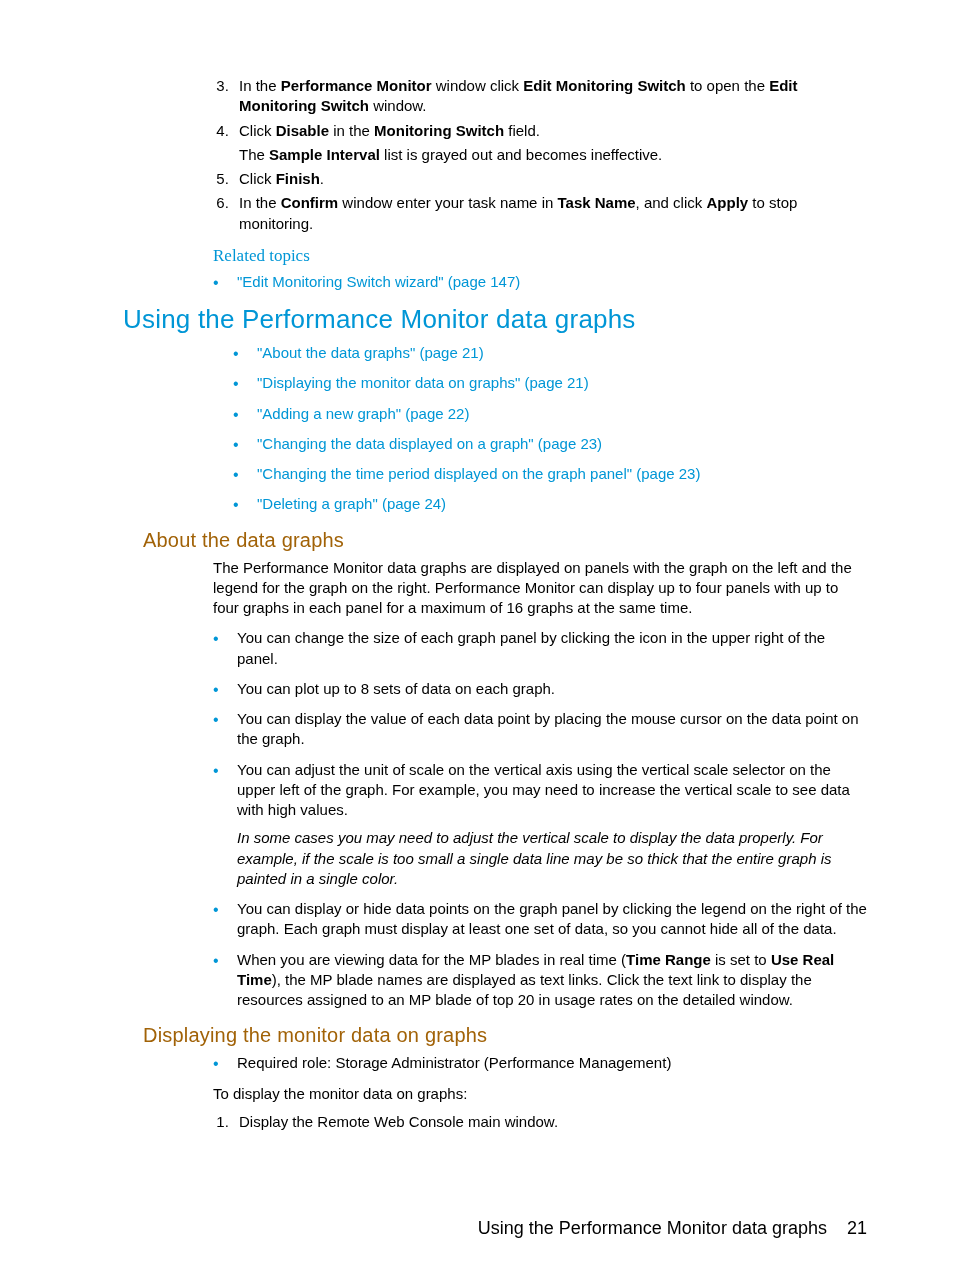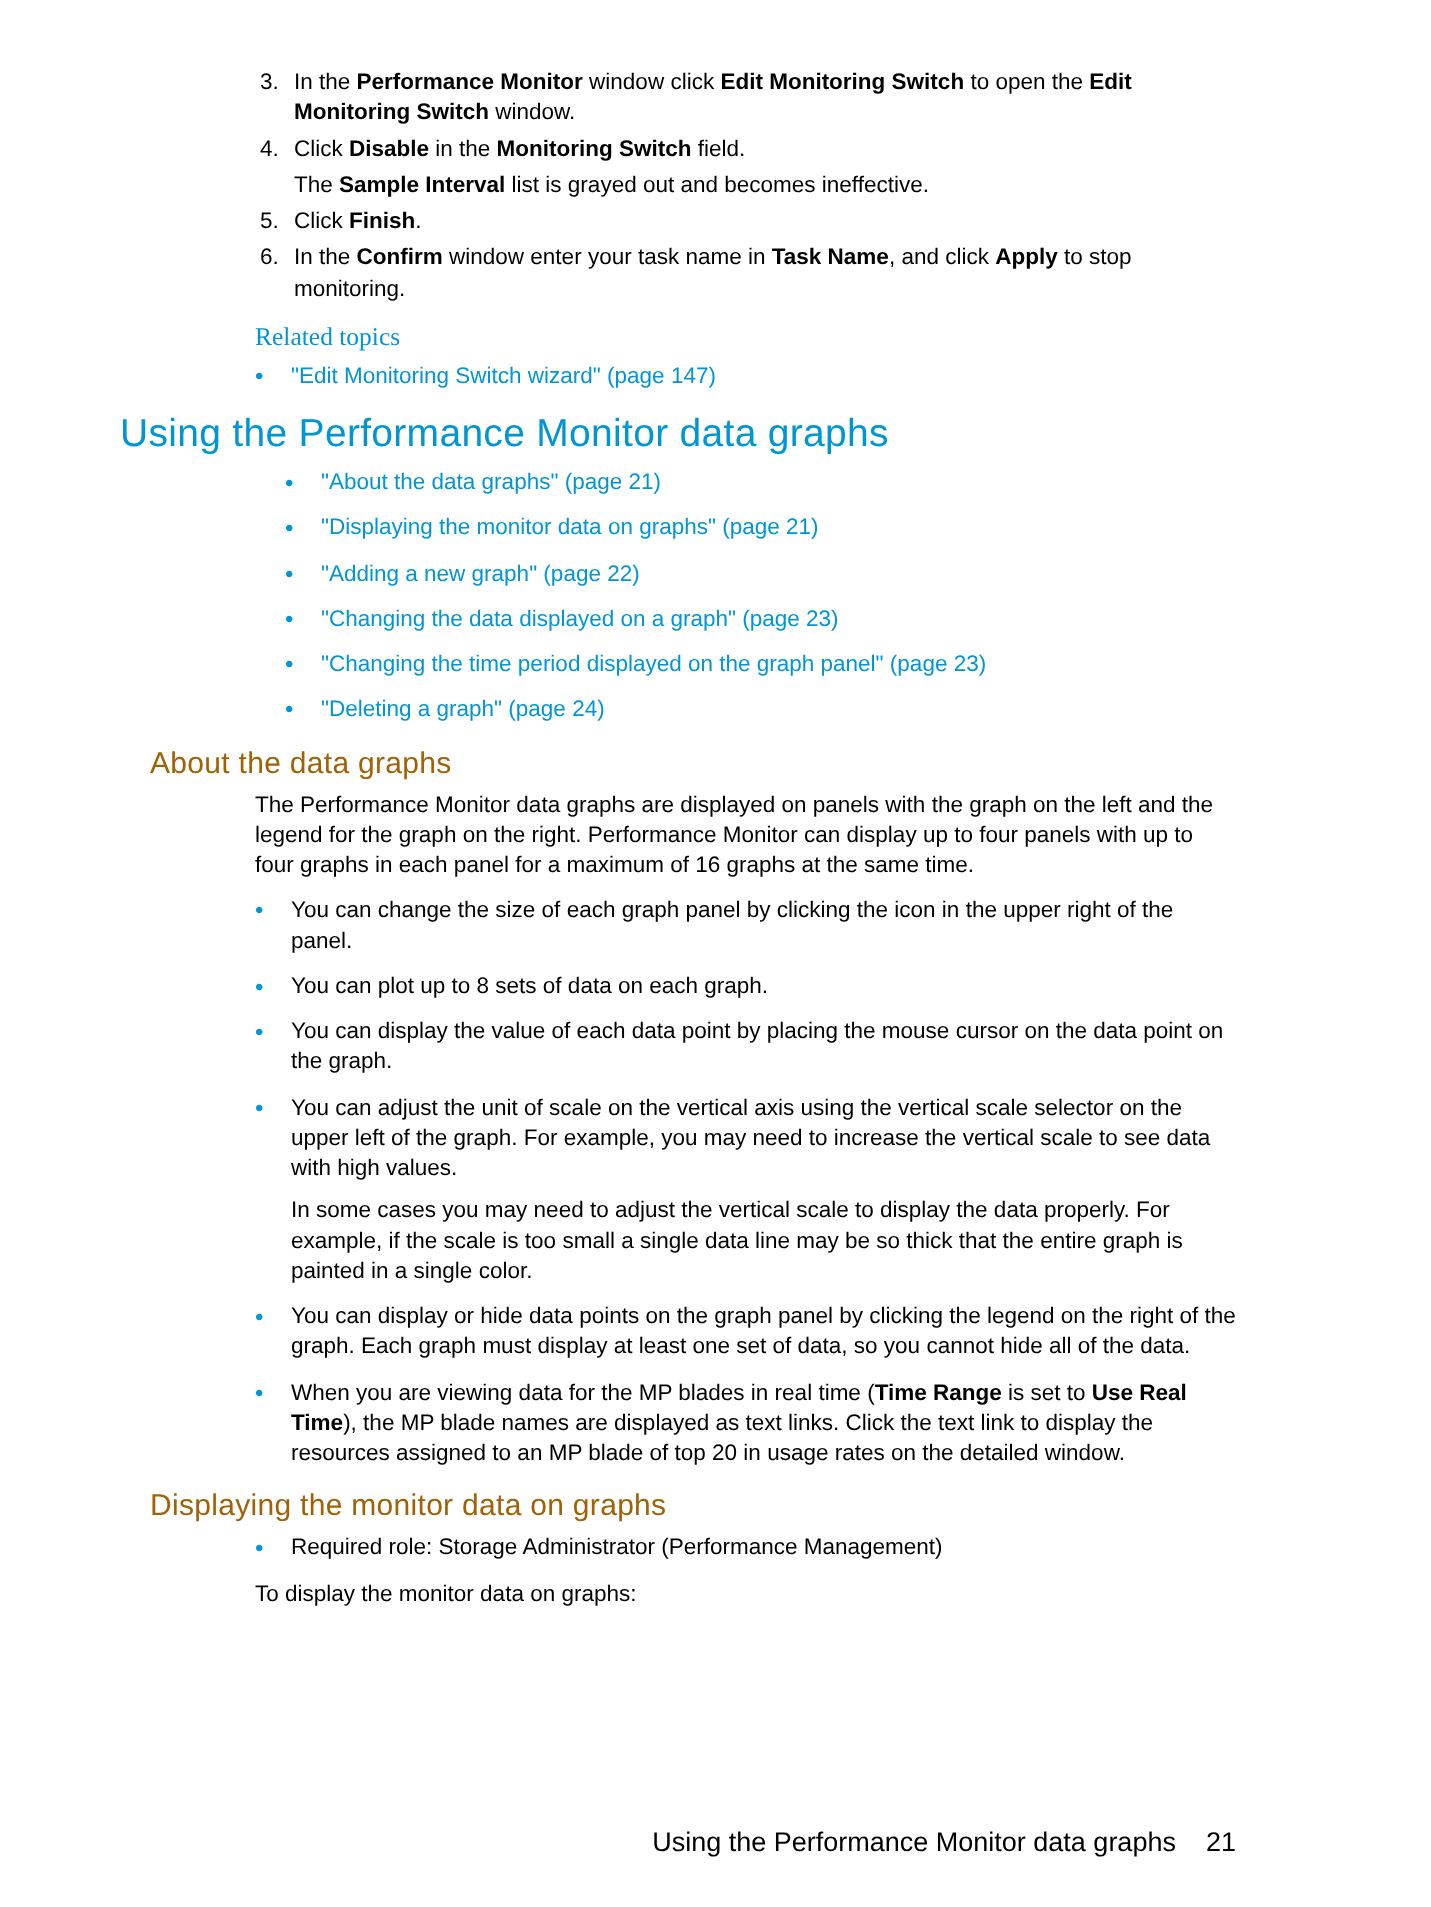--- a/index.html
+++ b/index.html
@@ -6,23 +6,24 @@
     margin: 0;
     padding: 0;
     font-family: Arial, Helvetica, sans-serif;
     font-size: 15px;
     color: #000;
     background: #fff;
   }
   .page {
     width: 884px;
     min-height: 1271px;
-    padding: 45px 60px 35px 60px;
+    padding: 76px 60px 35px 60px;
     box-sizing: border-box;
     position: relative;
+    margin-left: 43px;
   }
   .content {
     padding-left: 20px;
   }
   ol.steps {
     list-style: decimal;
     margin: 0 0 12px 0;
     padding-left: 110px;
   }
   ol.steps > li {
@@ -73,20 +74,21 @@
   ul.bullets > li::before {
     content: "•";
     position: absolute;
     left: 0;
     top: 0;
     color: #0096d6;
     font-size: 16px;
   }
   ul.bullets > li .sub {
     margin-top: 8px;
+    font-style: italic;
   }
   .link {
     color: #0096d6;
   }
   p.body {
     margin: 6px 0 10px 90px;
     line-height: 1.35;
   }
   p.body2 {
     margin: 6px 0 8px 90px;
@@ -155,19 +157,22 @@
       <li>
         <span><span>When you are viewing data for the MP blades in real time (</span><span class="b">Time Range</span><span> is set to </span><span class="b">Use Real Time</span><span>), the MP blade names are displayed as text links. Click the text link to display the resources assigned to an MP blade of top 20 in usage rates on the detailed window.</span></span>
       </li>
     </ul>
 
     <h3>Displaying the monitor data on graphs</h3>
     <ul class="bullets shallow">
       <li>Required role: Storage Administrator (Performance Management)</li>
     </ul>
     <p class="body2">To display the monitor data on graphs:</p>
+    <ol class="steps" style="padding-left:110px" start="1">
+      <li>Display the Remote Web Console main window.</li>
+    </ol>
 
   </div>
 
   <div class="footer">
     <span>Using the Performance Monitor data graphs</span>&nbsp;&nbsp;&nbsp;&nbsp;<span>21</span>
   </div>
 </div>
 
 </body></html>

